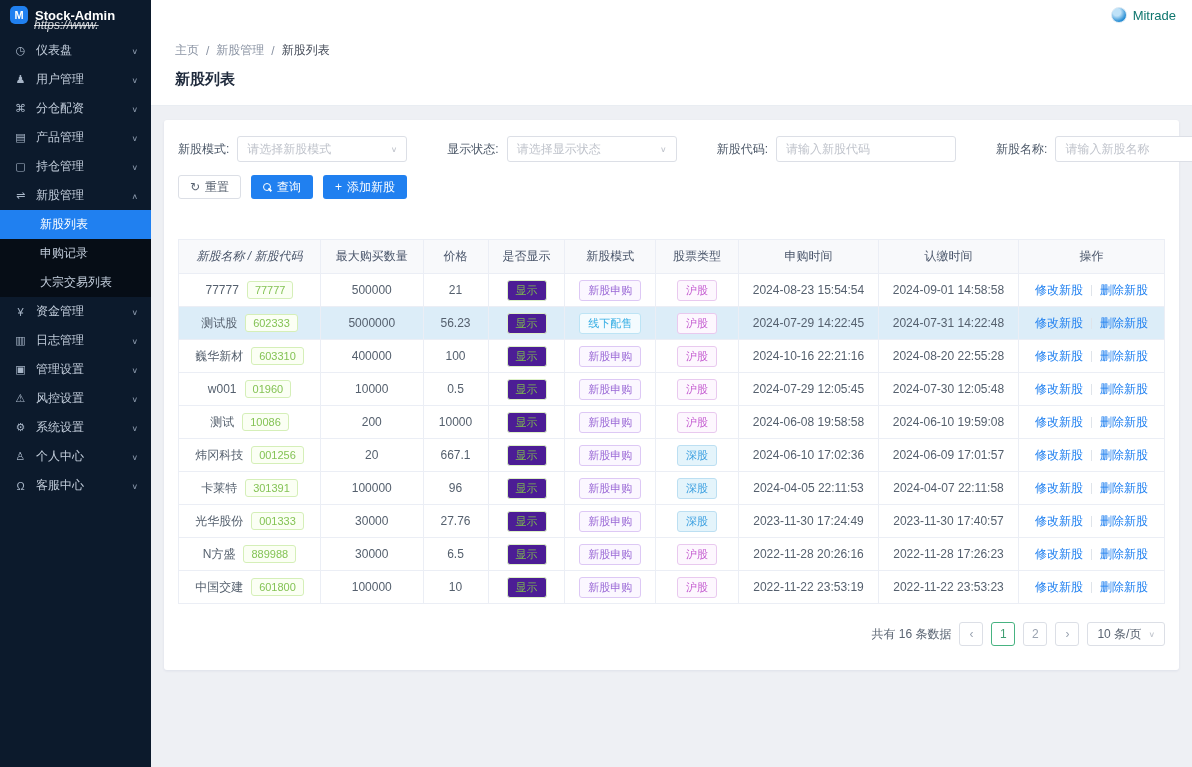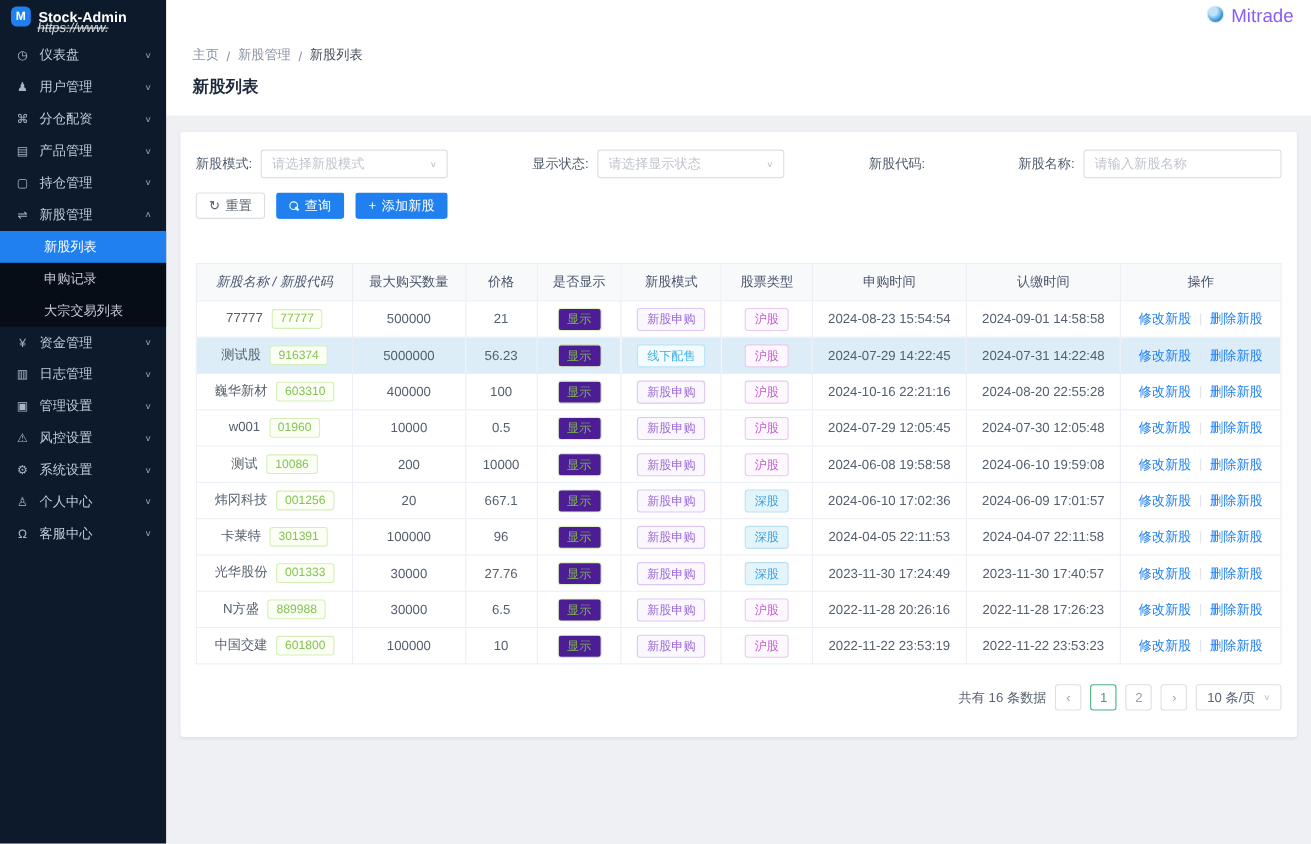--- a/index.html
+++ b/index.html
@@ -20,21 +20,21 @@
               color: #c2cddb; cursor: pointer; }
   .nav-icon { width: 15px; margin-right: 8px; font-size: 11px; color: #a7b5c7; text-align: center; flex-shrink: 0; }
   .nav-label { flex: 1; white-space: nowrap; }
   .nav-caret { font-size: 9px; color: #8795a8; transform: scaleY(.85); }
   .nav-item.child { background: #060d16; padding-left: 40px; }
   .nav-item.child.active { background: #2080f0; color: #fff; }
 
   
   .main { flex: 1; display: flex; flex-direction: column; min-width: 0; }
   .topbar { height: 30px; background: #fff; display: flex; justify-content: flex-end; align-items: center; padding: 0 16px; }
-  .user-chip { display: flex; align-items: flex-start; gap: 6px; font-size: 17px; color: #8b5cf6; cursor: pointer; }
+  .user-chip { display: flex; align-items: flex-end; gap: 6px; font-size: 13px; color: #0f766e; cursor: pointer; }
   .avatar { width: 16px; height: 16px; border-radius: 50%;
             background: radial-gradient(circle at 35% 30%, #bfe2f8 0 28%, #2a8fd4 70%); border: 1px solid #d7e7f3; }
 
   .page-head { background: #fff; padding: 12px 24px 16px; border-bottom: 1px solid #e9edf2; }
   .breadcrumb { display: flex; align-items: center; gap: 7px; font-size: 12px; color: #8a93a3; }
   .breadcrumb .crumb { cursor: pointer; }
   .breadcrumb .current { color: #454c59; }
   .page-title { margin-top: 11px; font-size: 15px; font-weight: bold; color: #1f2a3c; }
 
   .content { flex: 1; background: #eef0f4; padding: 14px 13px 0; }
@@ -226,20 +226,21 @@
           </div>
           <div class="filter-group">
             <span class="filter-label">显示状态:</span>
             <div class="select-box">
               <span>请选择显示状态</span>
               <span class="select-caret">∨</span>
             </div>
           </div>
           <div class="filter-group">
             <span class="filter-label">新股代码:</span>
+            <input class="input-box" type="text" placeholder="请输入新股代码" style="">
           </div>
           <div class="filter-group">
             <span class="filter-label">新股名称:</span>
             <input class="input-box" type="text" placeholder="请输入新股名称" style="">
           </div>
         </div>
 
         <div class="btn-row">
           <button class="btn btn-plain">
             <span class="icon-glyph">↻</span>
@@ -287,21 +288,21 @@
                     <span class="badge pink">沪股</span>
                   </td>
                   <td>2024-08-23 15:54:54</td>
                   <td>2024-09-01 14:58:58</td>
                   <td>
                     <span class="link">修改新股</span><span class="action-sep"></span><span class="link">删除新股</span>
                   </td>
                 </tr>
                 <tr class="hl">
                   <td>
-                    <span>测试股</span><span class="code-badge">916374</span>
+                    <span>测试股</span><span class="code-badge">602333</span>
                   </td>
                   <td>5000000</td>
                   <td>56.23</td>
                   <td>
                     <span class="badge green">显示</span>
                   </td>
                   <td>
                     <span class="badge cyan">线下配售</span>
                   </td>
                   <td>

